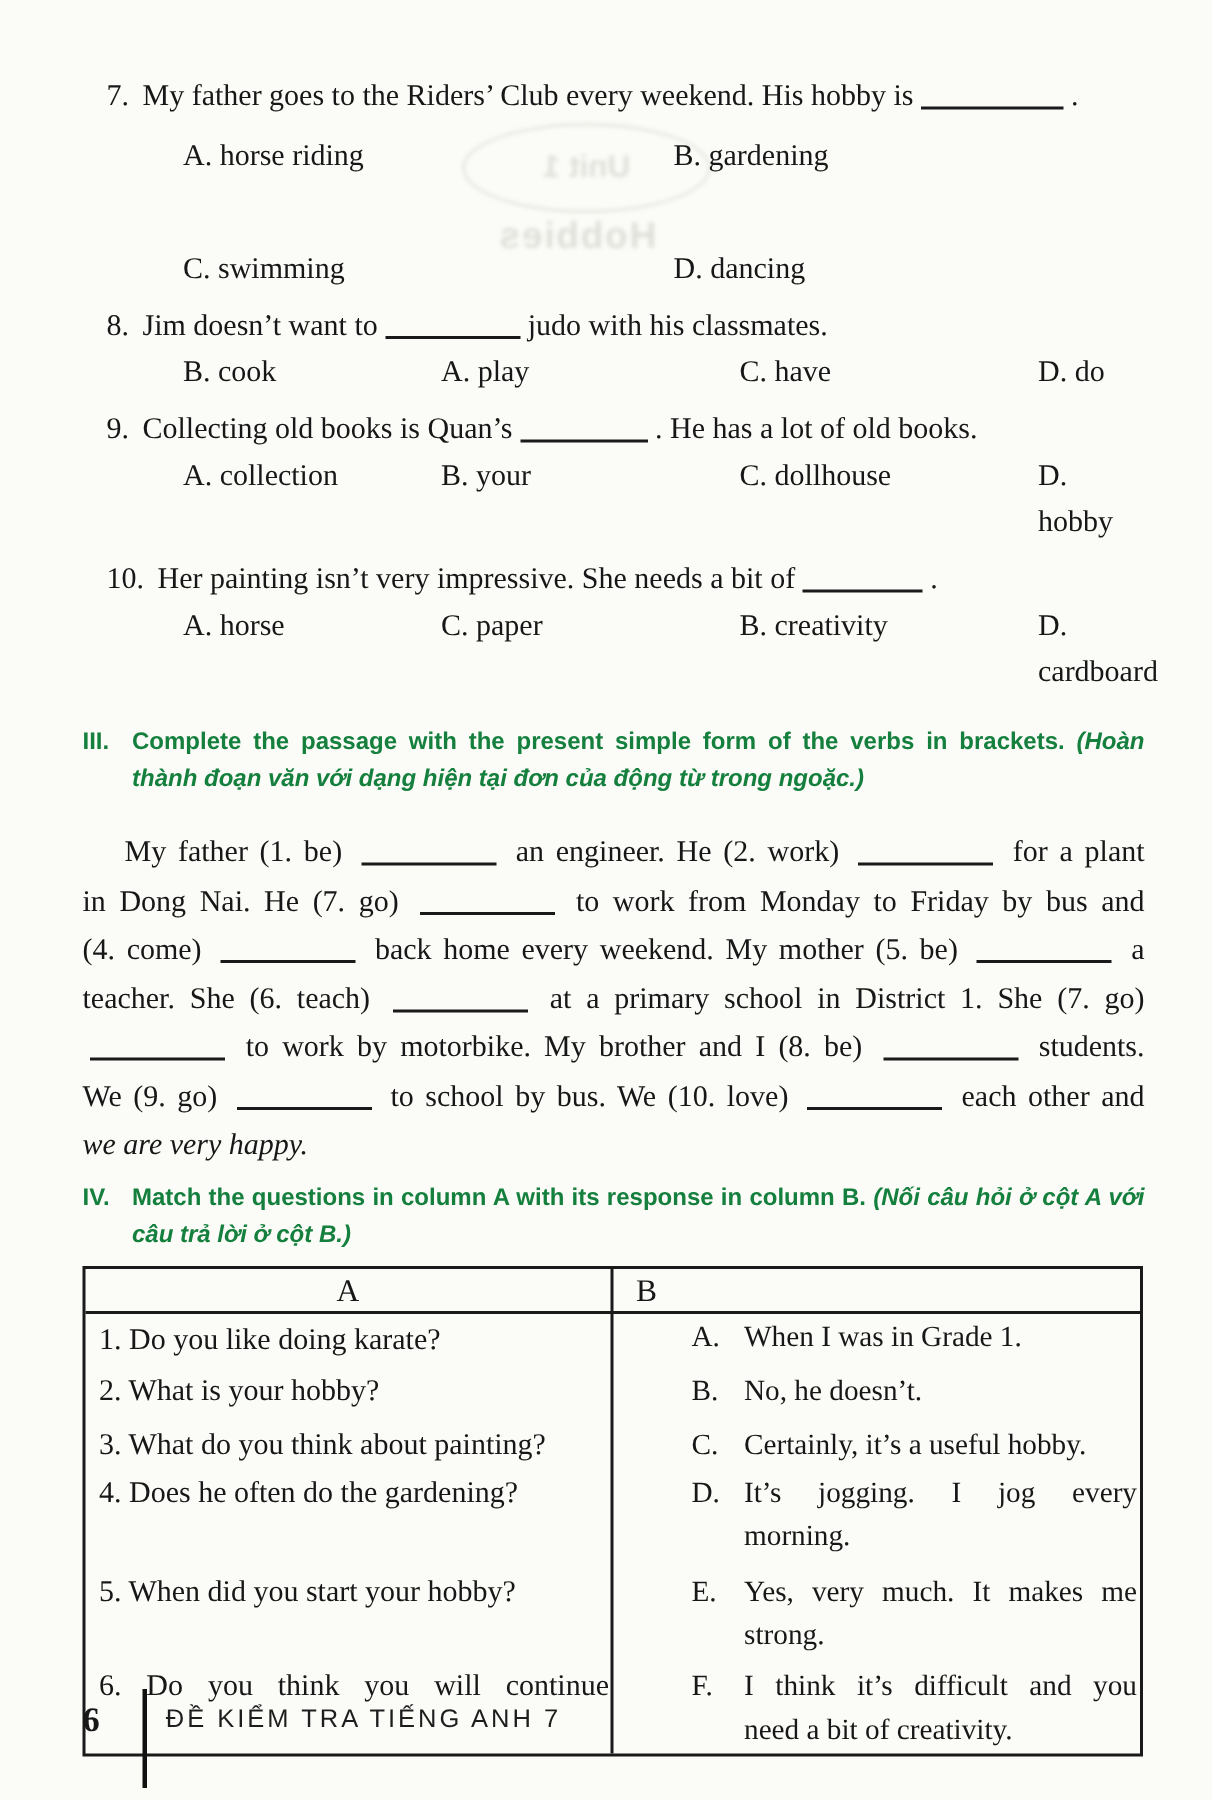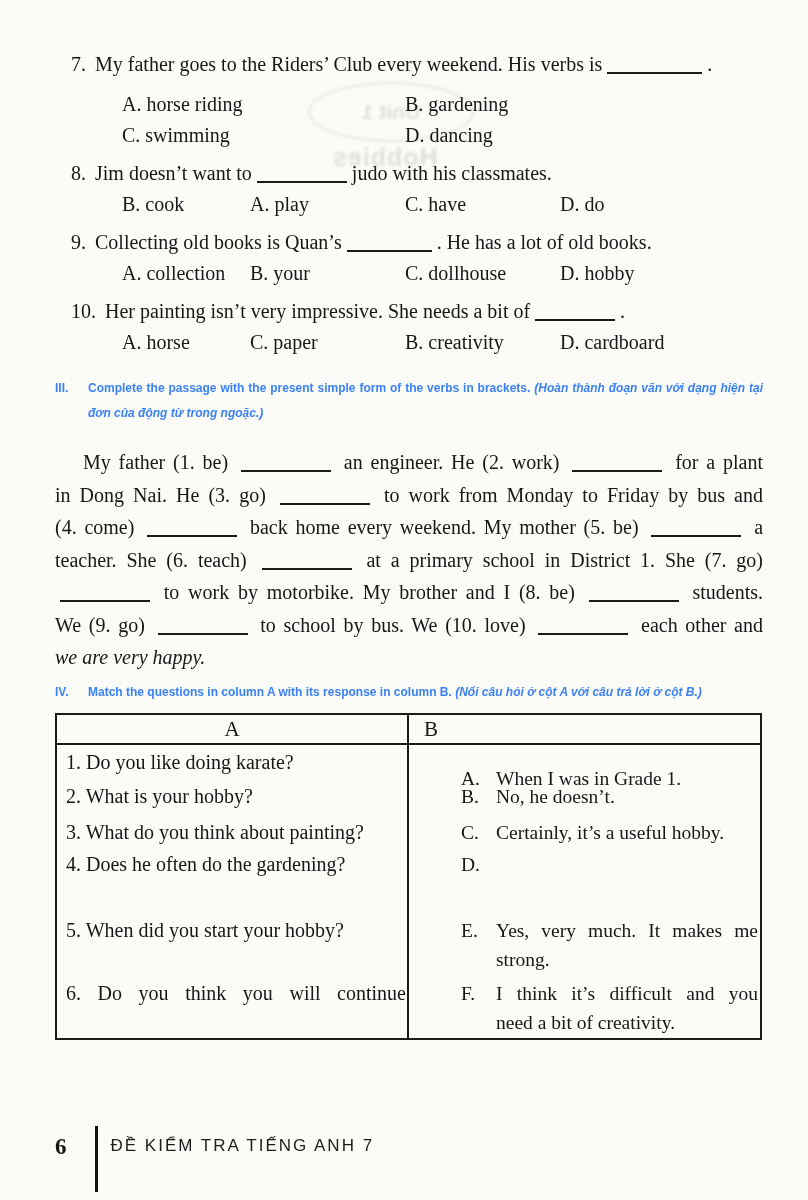--- a/index.html
+++ b/index.html
@@ -16,32 +16,32 @@
   .ghost-oval{left:308px;top:82px;width:162px;height:56px;border:2px solid #d6d6cc;
     border-radius:50%;display:flex;align-items:center;justify-content:center;font-size:21px;}
   .ghost-topic{left:332px;top:143px;font-size:25px;letter-spacing:1px;}
 
   
   #mcq{padding-top:49px;}
   .q + .q{margin-top:7px;}
   .stem{line-height:31px;padding-left:16px;}
   .stem .qnum{margin-right:9px;}
   .q.first .stem{margin-bottom:9px;}
-  .opts{display:grid;line-height:31px;padding-left:67px;}
+  .opts{display:grid;line-height:31px;padding-left:67px;gap:44px;}
   .opts.c2{grid-template-columns:283px 1fr;}
   .opts.c4{grid-template-columns:128px 155px 155px 1fr;}
 
   
   .blank{display:inline-block;height:2px;border-bottom:2px solid #1a1a1a;
     vertical-align:-3px;margin:0 5px;}
   .bw95{width:95px;} .bw90{width:90px;} .bw85{width:85px;} .bw80{width:80px;}
 
   
   .sec-head{display:flex;font-family:"Liberation Sans","DejaVu Sans",sans-serif;
-    font-weight:700;font-size:12px;line-height:25px;color:#3b82f6;}
+    font-weight:700;font-size:16px;line-height:25px;color:#15803d;}
   .sec-head .lbl{width:33px;flex:none;}
   .sec-head .txt{flex:1;text-align:justify;}
   .sec-head .vi{font-style:italic;}
   #sec3{margin-top:18px;}
   #sec4{margin-top:6px;}
 
   
   #passage{margin-top:20px;}
   .pline{line-height:32.5px;text-align:justify;text-align-last:justify;}
   .pline.first{text-indent:28px;}
@@ -61,21 +61,21 @@
   .a-it.two{white-space:normal;}
   .a-it.two .l1{display:block;text-align:justify;text-align-last:justify;}
   .a-it.two .l2{display:block;padding-left:27px;}
   .b-it{position:absolute;left:404px;width:299px;line-height:29px;
     font-size:19.5px;white-space:nowrap;}
   .b-it .key{display:inline-block;width:35px;white-space:nowrap;}
   .b-it .bl{display:inline-block;width:262px;vertical-align:top;white-space:normal;}
   .b-it.two .l1{display:block;text-align:justify;text-align-last:justify;}
   .b-it.two .l2{display:block;}
   .a1{top:2px;} .a2{top:36px;} .a3{top:72px;} .a4{top:104px;} .a5{top:170px;} .a6{top:233px;}
-  .b1{top:18px;} .b2{top:36px;} .b3{top:72px;} .b4{top:104px;} .b5{top:170px;} .b6{top:233px;}
+  .b1{top:0;} .b2{top:36px;} .b3{top:72px;} .b4{top:104px;} .b5{top:170px;} .b6{top:233px;}
 
   
   #footer{position:absolute;left:55px;top:1126px;display:flex;align-items:flex-start;}
   .pnum{font-weight:700;font-size:23px;width:40px;padding-top:8px;}
   .fbar{width:2.5px;height:66px;background:#111;margin-right:13px;}
   .ftitle{font-family:"Liberation Sans","DejaVu Sans",sans-serif;font-size:17px;
     letter-spacing:2px;color:#1d1d1d;padding-top:10px;}
 </style>
 </head>
 <body>
@@ -86,21 +86,21 @@
     <span>Unit 1</span>
   </div>
   <div class="ghost ghost-topic">Hobbies</div>
 
   <div class="content">
 
     <div id="mcq">
 
       <div class="q first">
         <div class="stem">
-          <span class="qnum">7.</span><span>My father goes to the Riders’ Club every weekend. His verbs is</span><span class="blank bw95"></span><span>.</span>
+          <span class="qnum">7.</span><span>My father goes to the Riders’ Club every weekend. His hobby is</span><span class="blank bw95"></span><span>.</span>
         </div>
         <div class="opts c2">
           <span>A. horse riding</span>
           <span>B. gardening</span>
           <span>C. swimming</span>
           <span>D. dancing</span>
         </div>
       </div>
 
       <div class="q">
@@ -147,21 +147,21 @@
 
     <div id="passage">
       <div class="pline first">
         <span>My father (1. be)</span>
         <span class="blank"></span>
         <span>an engineer. He (2. work)</span>
         <span class="blank"></span>
         <span>for a plant</span>
       </div>
       <div class="pline">
-        <span>in Dong Nai. He (3. go)</span>
+        <span>in Dong Nai. He (7. go)</span>
         <span class="blank"></span>
         <span>to work from Monday to Friday by bus and</span>
       </div>
       <div class="pline">
         <span>(4. come)</span>
         <span class="blank"></span>
         <span>back home every weekend. My mother (5. be)</span>
         <span class="blank"></span>
         <span>a</span>
       </div>
@@ -213,21 +213,21 @@
         <div class="b-it b1">
           <span class="key">A.</span><span class="bl">When I was in Grade 1.</span>
         </div>
         <div class="b-it b2">
           <span class="key">B.</span><span class="bl">No, he doesn’t.</span>
         </div>
         <div class="b-it b3">
           <span class="key">C.</span><span class="bl">Certainly, it’s a useful hobby.</span>
         </div>
         <div class="b-it b4 two">
-          <span class="key">D.</span>
+          <span class="key">D.</span><span class="bl"><span class="l1">It’s jogging. I jog every</span><span class="l2">morning.</span></span>
         </div>
         <div class="b-it b5 two">
           <span class="key">E.</span><span class="bl"><span class="l1">Yes, very much. It makes me</span><span class="l2">strong.</span></span>
         </div>
         <div class="b-it b6 two">
           <span class="key">F.</span><span class="bl"><span class="l1">I think it’s difficult and you</span><span class="l2">need a bit of creativity.</span></span>
         </div>
 
       </div>
     </div>

